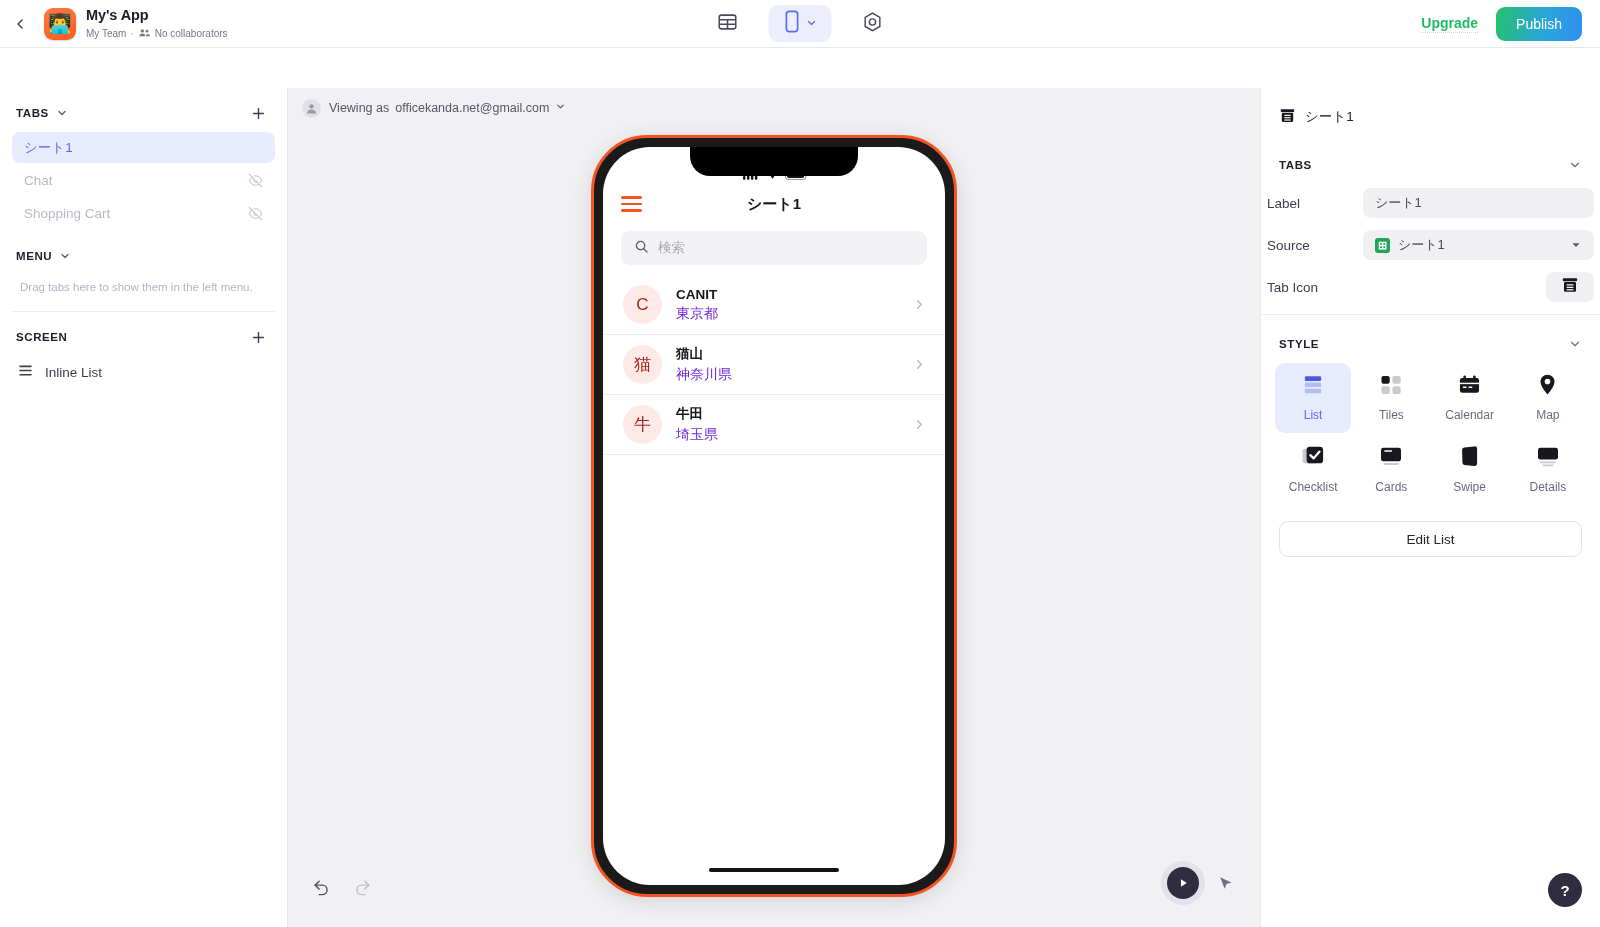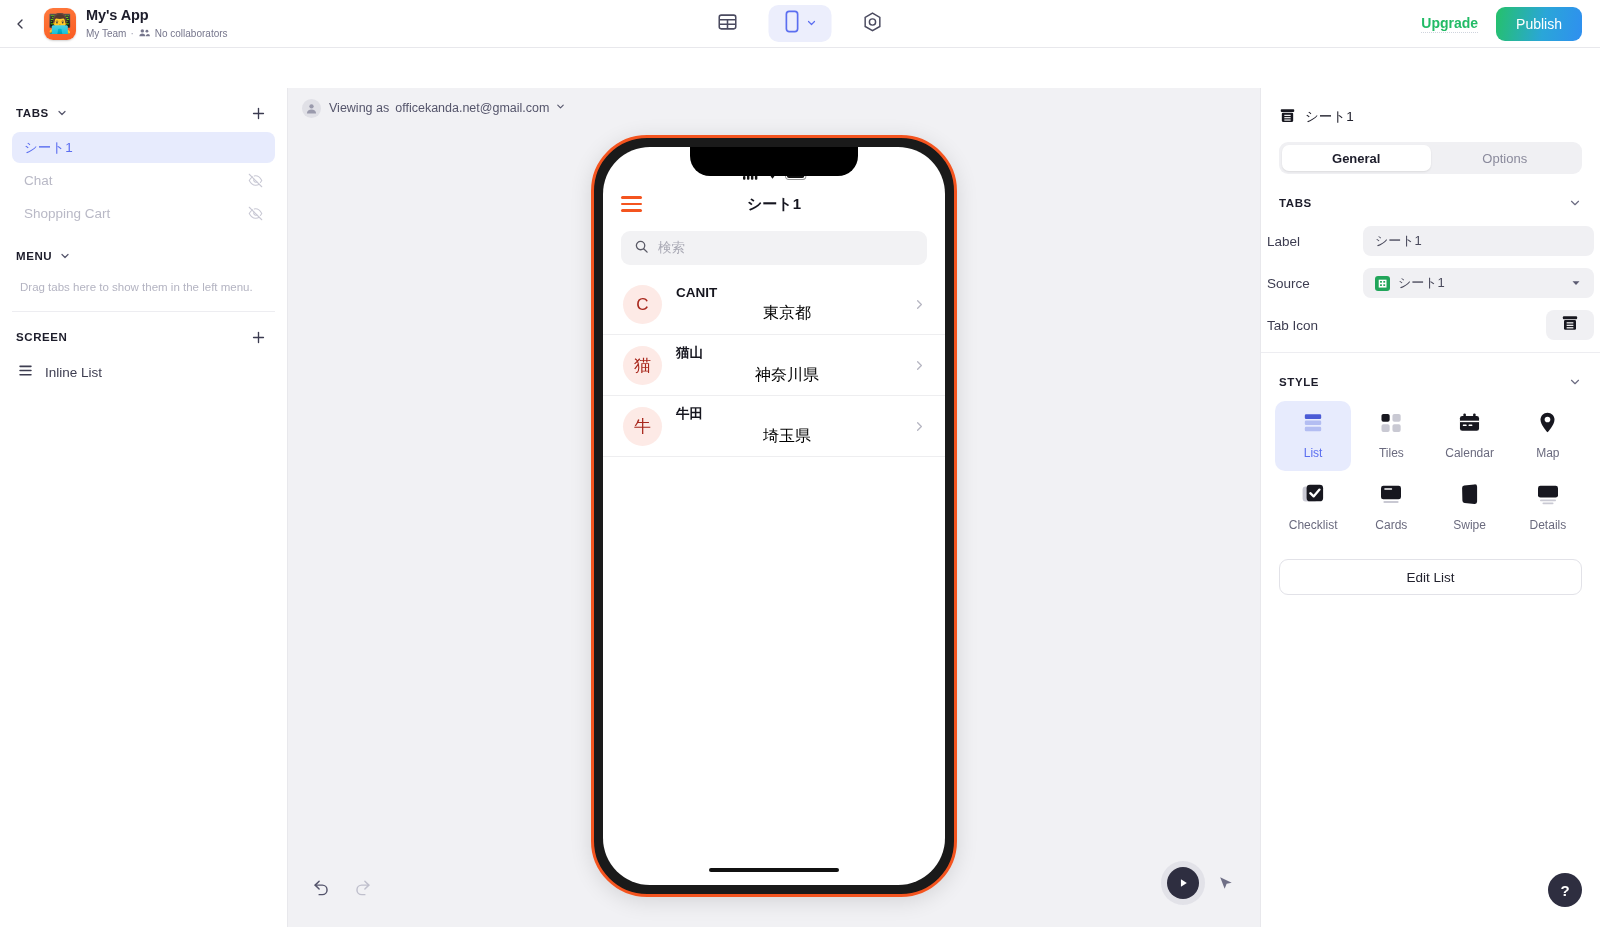--- a/index.html
+++ b/index.html
@@ -153,21 +153,21 @@
     display: flex; align-items: center; gap: 14px; padding: 9px 18px 9px 20px;
     border-bottom: 1px solid #eeeef0; cursor: pointer; min-height: 60px;
   }
   .row-avatar {
     width: 39px; height: 39px; min-width: 39px; border-radius: 50%; background: #fdeae6;
     display: flex; align-items: center; justify-content: center;
     color: #a8271c; font-size: 17px; font-weight: 400;
   }
   .row-txt { display: flex; flex-direction: column; gap: 3px; flex: 1; min-width: 0; }
   .row-title { font-size: 13.5px; font-weight: 700; color: #16161f; }
-  .row-sub { font-size: 16px; color: #000000; text-align: center; }
+  .row-sub { font-size: 14px; color: #6d28d9; }
   .row-chev { color: #b6b6c2; display: flex; align-items: center; }
   .home-bar {
     position: absolute; bottom: 13px; left: 50%; transform: translateX(-50%);
     width: 130px; height: 4.5px; background: #111; border-radius: 4px;
   }
 
   .canvas-bottom-left {
     position: absolute; bottom: 30px; left: 24px; display: flex; gap: 22px; align-items: center;
   }
   .ico-btn { cursor: pointer; display: flex; align-items: center; justify-content: center; }
@@ -550,24 +550,20 @@
               <rect x="2.5" y="3" width="19" height="4" rx="1.2"></rect>
               <rect x="4" y="8" width="16" height="13" rx="1.6"></rect>
               <rect x="7.5" y="11" width="9" height="1.6" fill="#fff"></rect>
               <rect x="7.5" y="14.3" width="9" height="1.6" fill="#fff"></rect>
               <rect x="7.5" y="17.6" width="9" height="1.6" fill="#fff"></rect>
             </svg>
         </span>
         <span class="rp-head-title">シート1</span>
       </div>
 
-      <div class="seg">
-        <div class="seg-btn active">General</div>
-        <div class="seg-btn">Options</div>
-      </div>
 
       <div class="grp-head">
         <span class="grp-title">TABS</span>
         <span class="grp-chev">
           <svg width="14" height="14" viewBox="0 0 24 24" fill="none" stroke="currentColor" stroke-width="2" stroke-linecap="round" stroke-linejoin="round">
               <polyline points="6 9 12 15 18 9"></polyline>
             </svg>
         </span>
       </div>
 

